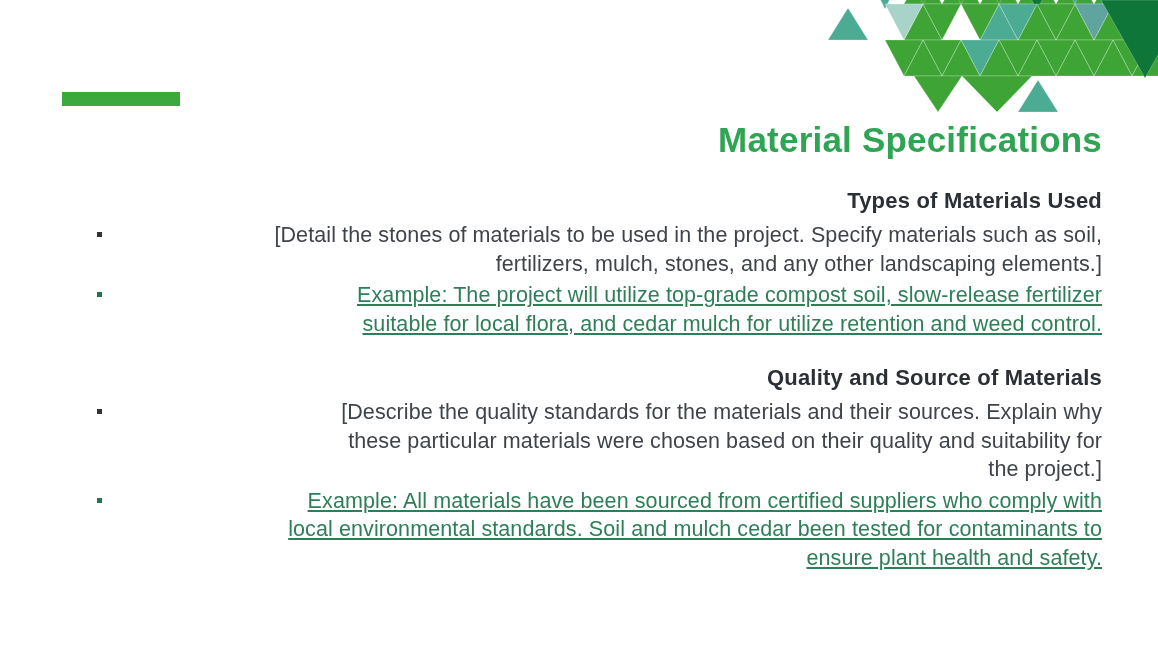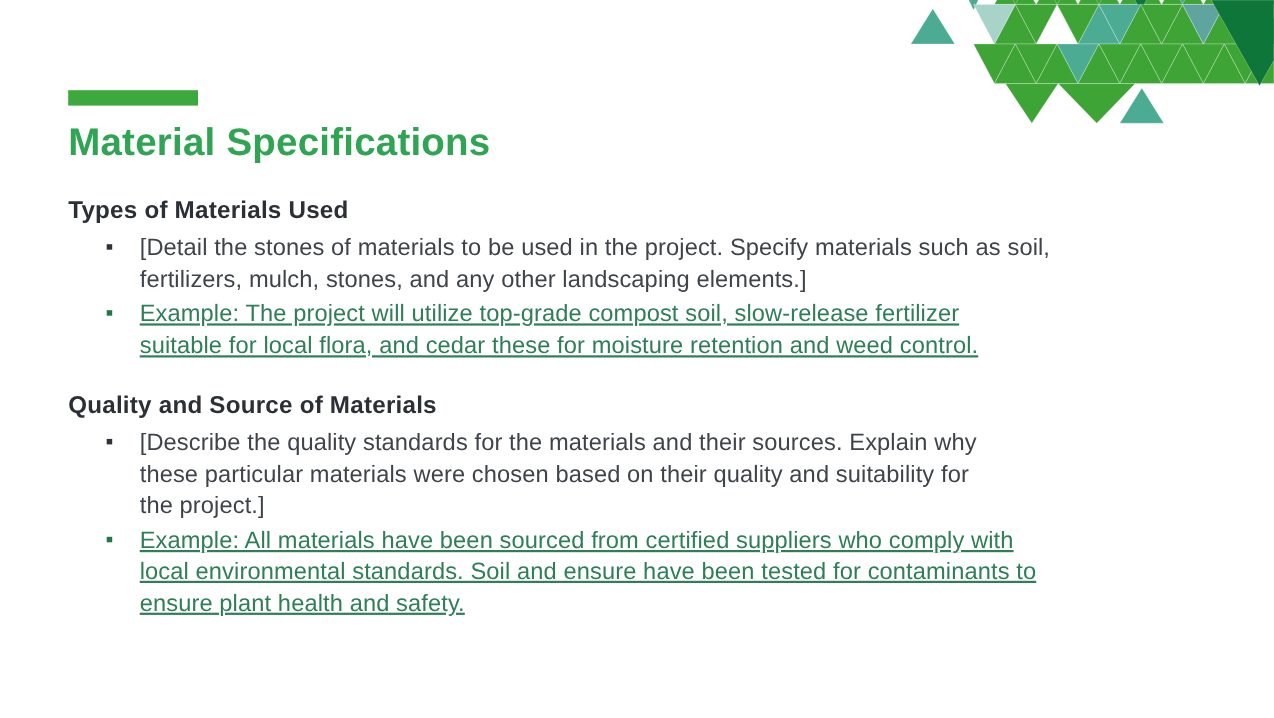--- a/index.html
+++ b/index.html
@@ -6,21 +6,21 @@
   body {
     width:1158px; height:653px;
     background:#ffffff;
     overflow:hidden;
     position:relative;
     font-family:"Liberation Sans", sans-serif;
     --title:#2FA452; --bar:#3BA93B; --example:#2E7E57;
     --body-text:#3F444A; --heading-text:#2B2F36;
   }
   .mosaic { position:absolute; top:0; right:0; width:348px; height:130px; display:block; }
-  .content { position:absolute; left:62px; top:4px; width:1040px; }
+  .content { position:absolute; left:62px; top:14px; width:1040px;text-align:right; }
   .accent-bar { margin-top:78px; width:118px; height:14px; background:var(--bar); }
   h1.title {
     margin:13px 0 0 0;
     font-size:35px; line-height:42px; font-weight:bold;
     color:var(--title); letter-spacing:0.2px;
   }
   .intro {
     margin-top:23px;
     font-style:italic;
     font-size:21.5px; line-height:30px;
@@ -106,33 +106,33 @@
   <div>
       <div class="section">
         <div class="section-heading">Types of Materials Used</div>
         <ul class="item-list">
           <li class="">
             <span class="line">[Detail the stones of materials to be used in the project. Specify materials such as soil,</span>
             <span class="line">fertilizers, mulch, stones, and any other landscaping elements.]</span>
           </li>
           <li class="example">
             <span class="line">Example: The project will utilize top-grade compost soil, slow-release fertilizer</span>
-            <span class="line">suitable for local flora, and cedar these for moisture retention and weed control.</span>
+            <span class="line">suitable for local flora, and cedar mulch for utilize retention and weed control.</span>
           </li>
         </ul>
       </div>
       <div class="section">
         <div class="section-heading">Quality and Source of Materials</div>
         <ul class="item-list">
           <li class="">
             <span class="line">[Describe the quality standards for the materials and their sources. Explain why</span>
             <span class="line">these particular materials were chosen based on their quality and suitability for</span>
             <span class="line">the project.]</span>
           </li>
           <li class="example">
             <span class="line">Example: All materials have been sourced from certified suppliers who comply with</span>
-            <span class="line">local environmental standards. Soil and ensure have been tested for contaminants to</span>
+            <span class="line">local environmental standards. Soil and mulch cedar been tested for contaminants to</span>
             <span class="line">ensure plant health and safety.</span>
           </li>
         </ul>
       </div>
     </div>
 </div>
 
 </body></html>

